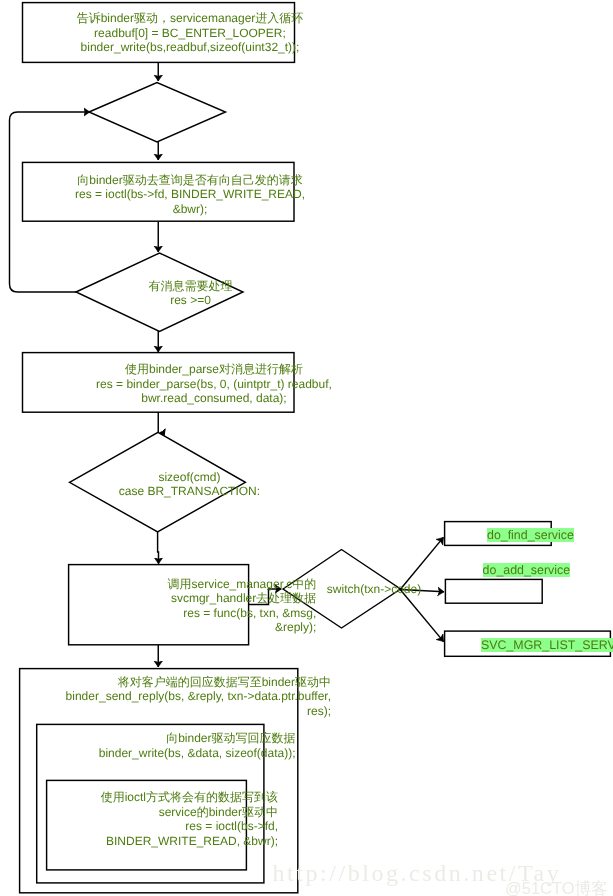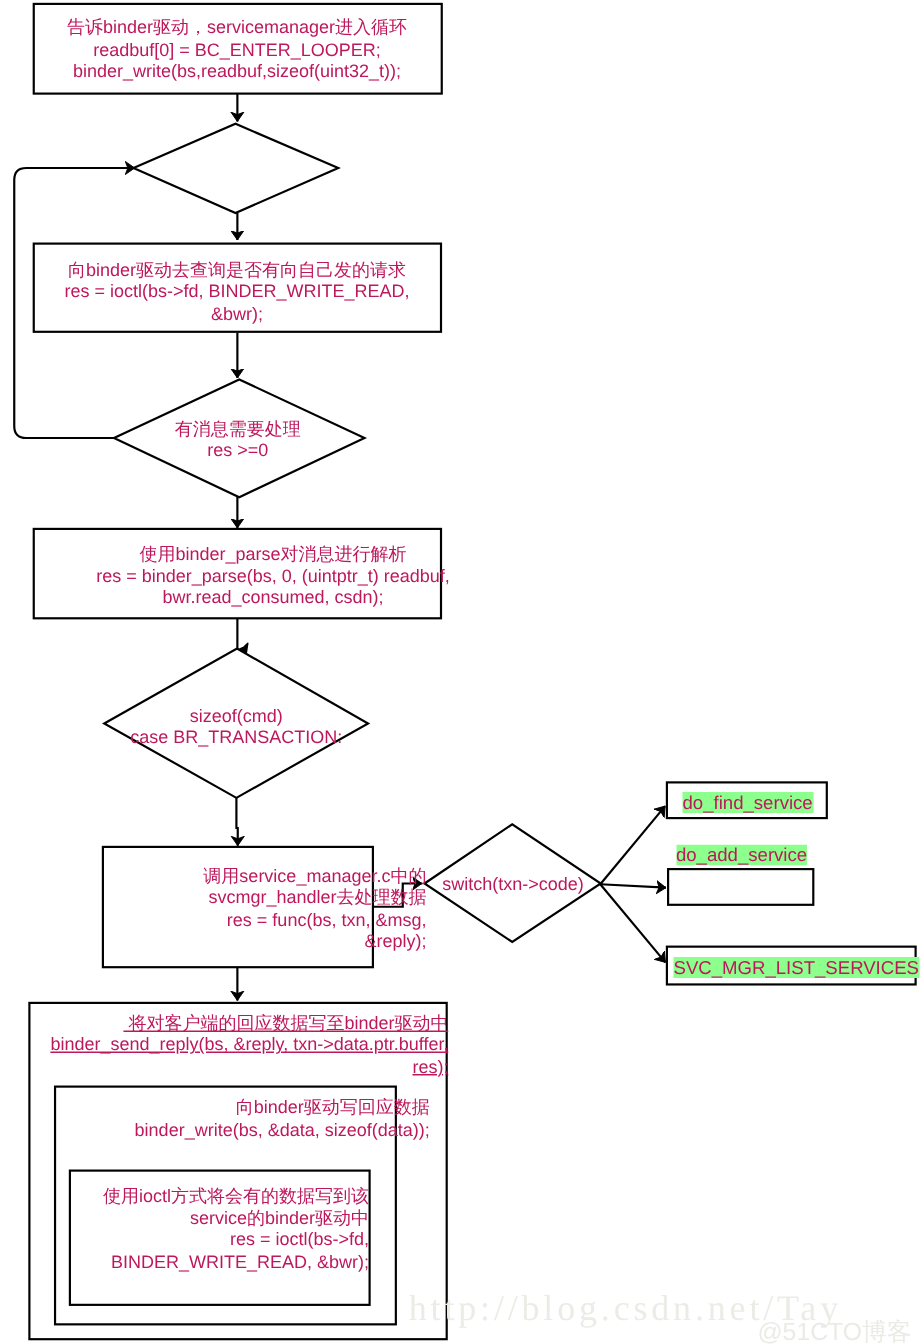--- a/index.html
+++ b/index.html
@@ -1,24 +1,24 @@
 <!DOCTYPE html>
 <html><head>
 <meta charset="utf-8">
 <style>
   html,body{margin:0;padding:0;background:#ffffff;}
   body{width:613px;height:896px;overflow:hidden;
        font-family:"Liberation Sans","DejaVu Sans",sans-serif;}
   #stage{position:relative;width:613px;height:896px;background:#fff;
          -webkit-font-smoothing:antialiased;}
   svg.flow{position:absolute;left:0;top:0;width:613px;height:896px;overflow:visible;}
-  .node-text{position:absolute;font-size:12px;line-height:14.5px;color:#be185d;
+  .node-text{position:absolute;font-size:12px;line-height:14.5px;color:#4d7c0f;
              white-space:pre;letter-spacing:0;
              -webkit-font-smoothing:antialiased;text-rendering:geometricPrecision;
-             transform:translateZ(0);}
+             transform:translateZ(0);padding-left:32px;}
   .ctr{text-align:center;}
   .lft{text-align:right;}
   .hl{background:#8cff8c;-webkit-font-smoothing:antialiased;}
   .green-label{font-size:12.4px;line-height:14px;opacity:0.999;}
   #wm-url{position:absolute;left:272.5px;top:864px;font-family:"Liberation Serif","DejaVu Serif",serif;
           font-size:24px;line-height:19px;color:#ecece7;letter-spacing:2.55px;white-space:nowrap;}
   #wm-badge{position:absolute;left:505px;top:880px;font-family:"Liberation Sans","DejaVu Sans",sans-serif;
           font-size:16.5px;line-height:16.5px;color:#ebebe6;white-space:nowrap;}
 </style>
 </head>
@@ -65,26 +65,26 @@
       <path d="M248.5,604.5 L268.5,604.5 L268.5,589 L281.3,589"></path>
       <path d="M400.2,589.5 L443.4,537.4"></path>
       <path d="M400.2,589.5 L444,591.8"></path>
       <path d="M400.2,589.5 L443.6,641.6"></path>
     </g>
   </svg>
 
   <div class="node-text ctr" style="left:22px;top:11.3px;width:272px;"><div>告诉binder驱动，servicemanager进入循环</div><div>readbuf[0] = BC_ENTER_LOOPER;</div><div>binder_write(bs,readbuf,sizeof(uint32_t));</div></div>
   <div class="node-text ctr" style="left:22px;top:172.5px;width:272px;"><div>向binder驱动去查询是否有向自己发的请求</div><div>res = ioctl(bs-&gt;fd, BINDER_WRITE_READ,</div><div>&amp;bwr);</div></div>
   <div class="node-text ctr" style="left:75px;top:278.7px;width:167px;"><div>有消息需要处理</div><div>res &gt;=0</div></div>
-  <div class="node-text ctr" style="left:22px;top:362px;width:320px;"><div>使用binder_parse对消息进行解析</div><div>res = binder_parse(bs, 0, (uintptr_t) readbuf,</div><div>bwr.read_consumed, csdn);</div></div>
+  <div class="node-text ctr" style="left:22px;top:362px;width:320px;"><div>使用binder_parse对消息进行解析</div><div>res = binder_parse(bs, 0, (uintptr_t) readbuf,</div><div>bwr.read_consumed, data);</div></div>
   <div class="node-text ctr" style="left:68px;top:469.5px;width:178.9px;"><div>sizeof(cmd)</div><div>case BR_TRANSACTION:</div></div>
   <div class="node-text lft" style="left:70.3px;top:576.5px;width:214px;"><div>调用service_manager.c中的</div><div>svcmgr_handler去处理数据</div><div>res = func(bs, txn, &amp;msg,</div><div>&amp;reply);</div></div>
   <div class="node-text ctr" style="left:283px;top:582px;width:118px;"><div>switch(txn-&gt;code)</div></div>
-  <div class="node-text lft" style="left:21px;top:674.8px;width:278px;text-decoration:underline;"><div> 将对客户端的回应数据写至binder驱动中</div><div>binder_send_reply(bs, &amp;reply, txn-&gt;data.ptr.buffer,</div><div>res);</div></div>
-  <div class="node-text lft" style="left:51.5px;top:731px;width:212px;margin-left:23px;"><div>向binder驱动写回应数据</div><div>binder_write(bs, &amp;data, sizeof(data));</div></div>
+  <div class="node-text lft" style="left:21px;top:674.8px;width:278px;"><div> 将对客户端的回应数据写至binder驱动中</div><div>binder_send_reply(bs, &amp;reply, txn-&gt;data.ptr.buffer,</div><div>res);</div></div>
+  <div class="node-text lft" style="left:51.5px;top:731px;width:212px;"><div>向binder驱动写回应数据</div><div>binder_write(bs, &amp;data, sizeof(data));</div></div>
   <div class="node-text lft" style="left:48px;top:790px;width:198px;"><div>使用ioctl方式将会有的数据写到该</div><div>service的binder驱动中</div><div>   res = ioctl(bs-&gt;fd,</div><div>BINDER_WRITE_READ, &amp;bwr);</div></div>
   <div class="node-text lft green-label" style="left:455px;top:528px;"><div><span class="hl">do_find_service</span></div></div>
   <div class="node-text lft green-label" style="left:450.6px;top:563px;"><div><span class="hl">do_add_service</span></div></div>
   <div class="node-text lft green-label" style="left:449px;top:637.8px;"><div><span class="hl">SVC_MGR_LIST_SERVICES</span></div></div>
 
   <div id="wm-url">http://blog.csdn.net/Tay</div>
   <div id="wm-badge">@51CTO博客</div>
 </div>
 
 </body></html>

